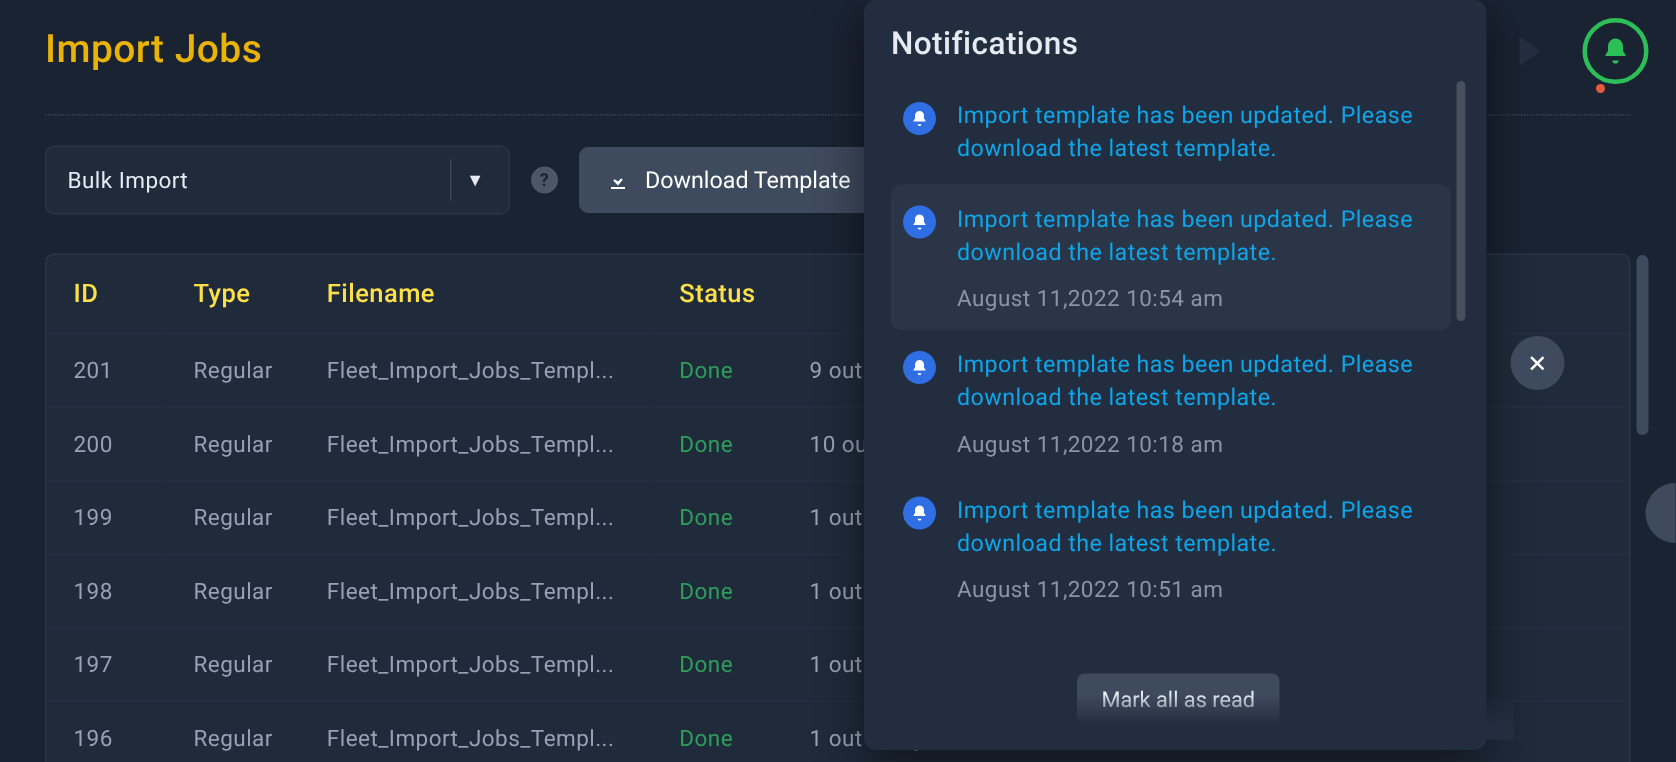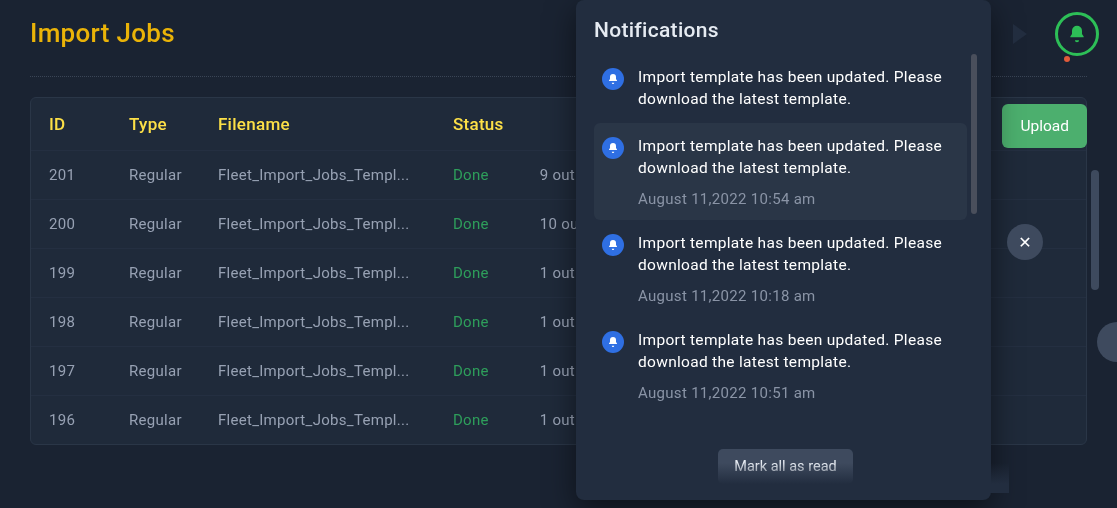--- a/index.html
+++ b/index.html
@@ -30,21 +30,21 @@
 
   
   .notif-panel{position:absolute;top:0;left:576px;width:415px;height:500px;background:#222d3f;border-radius:8px;box-shadow:0 10px 30px rgba(0,0,0,.5);padding:18px 14px 16px 18px;display:flex;flex-direction:column}
   .notif-panel h2{color:#e6ebf2;font-size:21px;font-weight:500;margin-bottom:12px}
   .notif-list{flex:1;overflow:hidden;position:relative;padding-right:10px}
   .notif-item{display:flex;gap:14px;padding:12px 8px;border-radius:6px}
   .notif-item.highlight{background:#2a3647}
   .notif-bell{flex:0 0 22px;width:22px;height:22px;border-radius:50%;background:#2f6fe3;display:flex;align-items:center;justify-content:center;margin-top:2px}
   .notif-bell svg{width:12px;height:12px;fill:#fff}
   .notif-body{flex:1}
-  .notif-msg{color:#ffffff;font-size:15.5px;line-height:1.45}
+  .notif-msg{color:#0ea5e9;font-size:15.5px;line-height:1.45}
   .notif-date{color:#8a94a6;font-size:15px;margin-top:10px}
   .notif-scroll{position:absolute;right:0;top:0;width:6px;height:352px;background:transparent}
   .notif-scroll .thumb{position:absolute;top:0;width:6px;height:160px;background:#4a4f5c;border-radius:3px}
   .mark-read{align-self:center;background:#3e4a5e;color:#e8edf4;border:none;border-radius:5px;padding:9px 16px;font-size:14.5px;cursor:pointer;margin-top:8px}
   .notif-tail{position:absolute;top:24px;left:1013px;width:0;height:0;border-left:14px solid #222d3f;border-top:10px solid transparent;border-bottom:10px solid transparent}
   .notif-scrim{position:absolute;left:616px;right:108px;bottom:15px;height:30px;background:linear-gradient(to bottom, rgba(34,45,63,0), #222d3f 70%);pointer-events:none}
 
   
   .bell-btn{position:absolute;top:12px;right:18px;width:44px;height:44px;border-radius:50%;border:3px solid #2dbf57;display:flex;align-items:center;justify-content:center;background:#1a2332}
   .bell-btn svg{width:20px;height:20px;fill:#2dbf57}
@@ -57,24 +57,35 @@
   
   .page-scroll{position:absolute;top:170px;right:18px;width:8px;height:120px;background:#3e4a5e;border-radius:4px}
 </style>
 </head>
 <body>
 
 <div class="page">
   <h1 class="page-title">Import Jobs</h1>
   <hr class="dotted-rule">
 
-
-  <button class="btn btn-upload">
-    <span>Upload</span>
-  </button>
+  <div class="toolbar">
+    <div class="select">
+      <span>Bulk Import</span>
+      <span class="divider"></span>
+      <span class="chev">▼</span>
+    </div>
+    <span class="info-icon">?</span>
+    <button class="btn btn-dl">
+      <svg viewBox="0 0 24 24">
+          <path d="M12 3v10.6l3.3-3.3 1.4 1.4L12 17.4l-4.7-4.7 1.4-1.4L12 13.6V3h0zM5 19h14v2H5z"></path>
+        </svg>
+      <span>Download Template</span>
+    </button>
+  </div>
+
 
   <div class="table-wrap">
     <table>
       <colgroup>
         <col class="c-id">
           <col class="c-type">
           <col class="c-file">
           <col class="c-status">
           <col class="c-msg">
           <col class="c-date">

